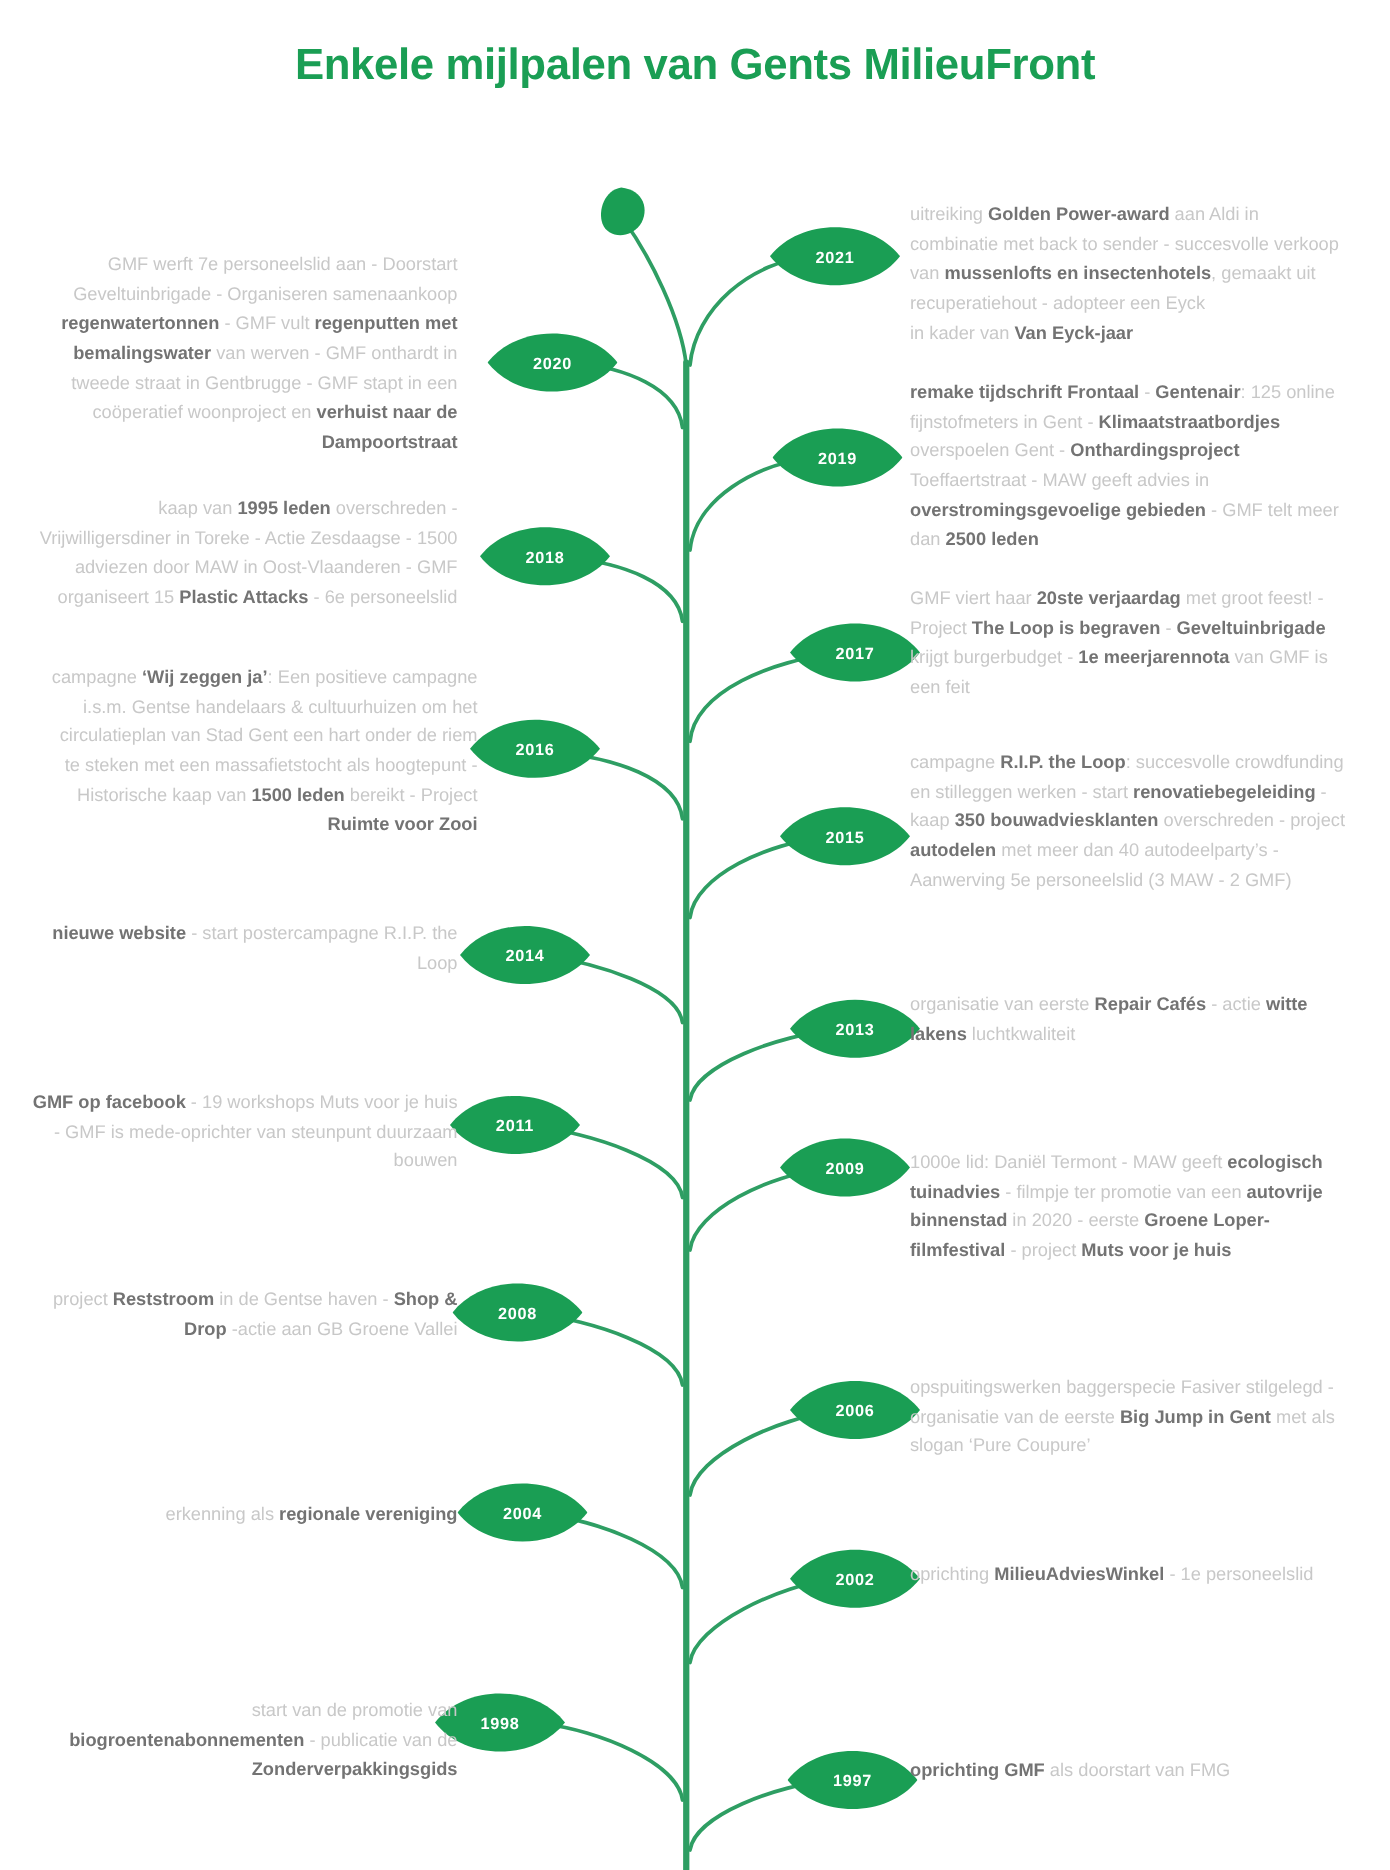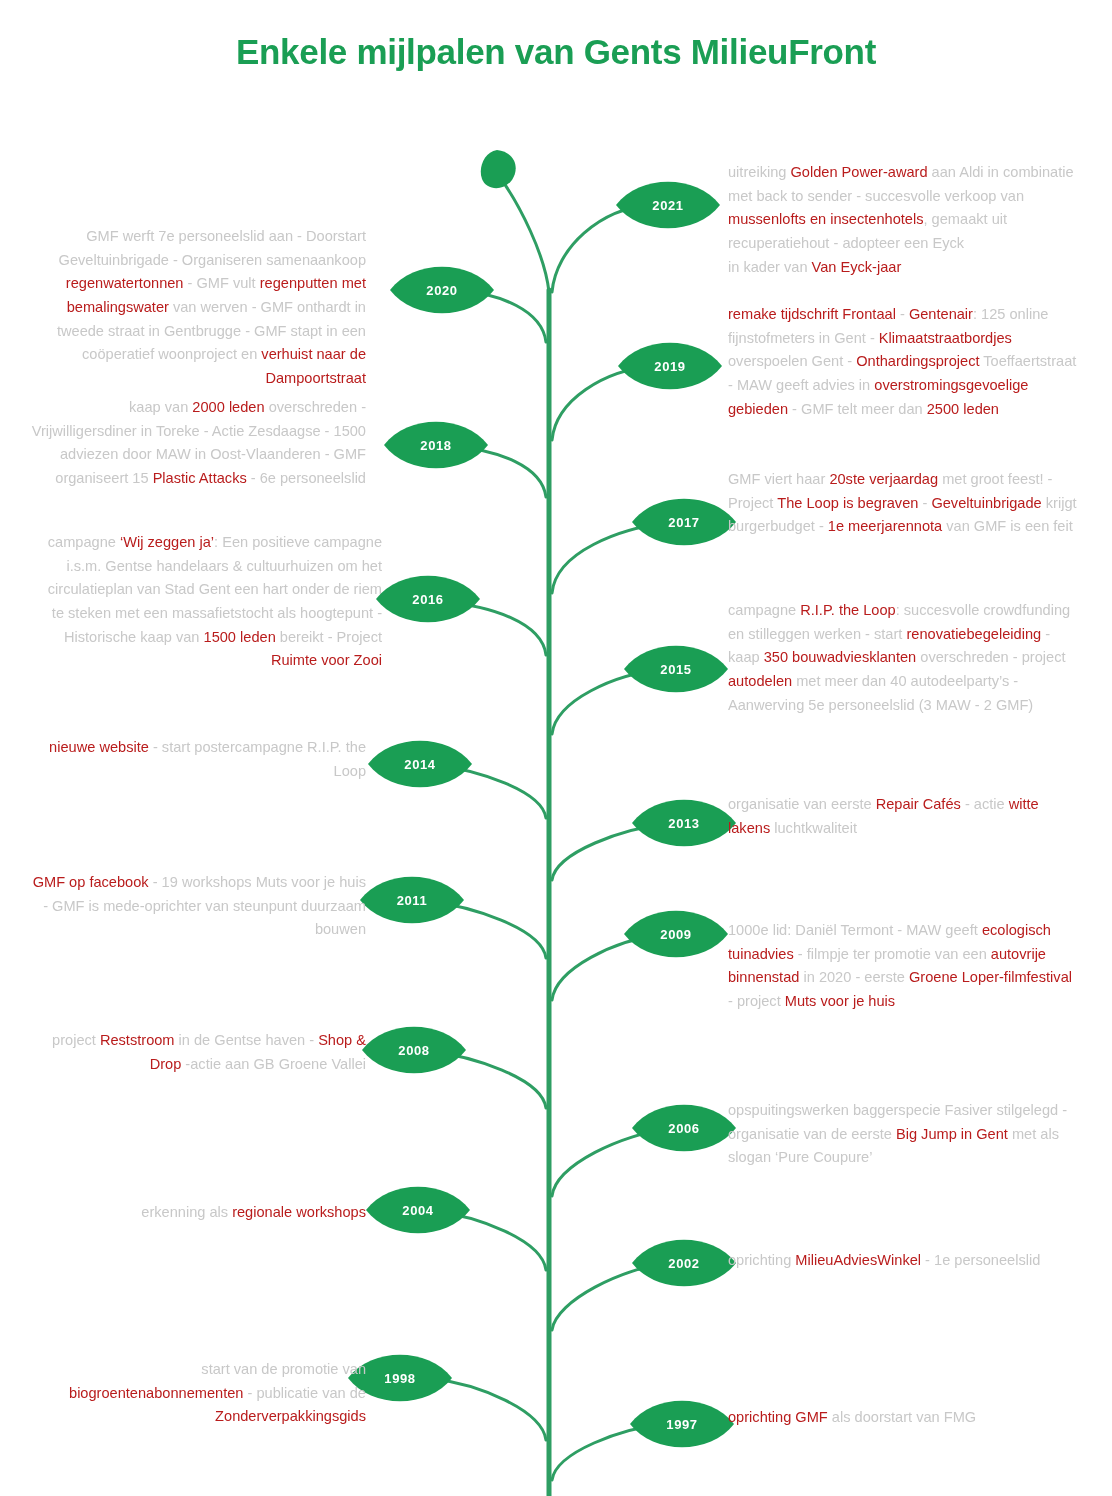--- a/index.html
+++ b/index.html
@@ -46,21 +46,21 @@
   
   .txt{
     position:absolute;
     font-size:14.6px;
     line-height:1.62;
     color:#c8c8c8;
     width:340px;
   }
   .txt.left{ text-align:right; }
   .txt.right{ text-align:left; }
-  .txt b{ color:#b91c1c; font-weight:normal; }
+  .txt b{ color:#737373; font-weight:bold; }
 </style>
 </head>
 <body>
 
 <div id="page-title">Enkele mijlpalen van Gents MilieuFront</div>
 
 <svg id="plant" viewBox="0 0 1112 1496" xmlns="http://www.w3.org/2000/svg">
   <g fill="none" stroke="#2e9e63" stroke-width="3.2" stroke-linecap="round">
 
     <path d="M549 1496 L549 1440 L549 1000 L549 640 L549 420 L549 290" stroke-width="5"></path>
@@ -205,28 +205,28 @@
   <span class="yr">1998</span>
 </div>
 <div class="leaf" style="left:630px;top:1397px;">
   <svg class="leafshape" viewBox="0 0 104 54">
       <path d="M0 27 C24 -4 80 -4 104 27 C80 58 24 58 0 27 Z" fill="#1a9e54"></path>
     </svg>
   <span class="yr">1997</span>
 </div>
 
 <div class="txt right" style="left:728px;top:161px;width:352px;">uitreiking <b>Golden Power-award</b> aan Aldi in combinatie met back to sender - succesvolle verkoop van <b>mussenlofts en insectenhotels</b>, gemaakt uit recuperatiehout - adopteer een Eyck<br>in kader van <b>Van Eyck-jaar</b></div>
-<div class="txt left" style="left:24px;top:201px;width:342px;margin-top:24px;">GMF werft 7e personeelslid aan - Doorstart Geveltuinbrigade - Organiseren samenaankoop <b>regenwatertonnen</b> - GMF vult <b>regenputten met bemalingswater</b> van werven - GMF onthardt in tweede straat in Gentbrugge - GMF stapt in een coöperatief woonproject en <b>verhuist naar de Dampoortstraat</b></div>
+<div class="txt left" style="left:24px;top:201px;width:342px;">GMF werft 7e personeelslid aan - Doorstart Geveltuinbrigade - Organiseren samenaankoop <b>regenwatertonnen</b> - GMF vult <b>regenputten met bemalingswater</b> van werven - GMF onthardt in tweede straat in Gentbrugge - GMF stapt in een coöperatief woonproject en <b>verhuist naar de Dampoortstraat</b></div>
 <div class="txt right" style="left:728px;top:303px;width:352px;"><b>remake tijdschrift Frontaal</b> - <b>Gentenair</b>: 125 online fijnstofmeters in Gent - <b>Klimaatstraatbordjes</b> overspoelen Gent - <b>Onthardingsproject</b> Toeffaertstraat - MAW geeft advies in <b>overstromingsgevoelige gebieden</b> - GMF telt meer dan <b>2500 leden</b></div>
-<div class="txt left" style="left:24px;top:396px;width:342px;">kaap van <b>2000 leden</b> overschreden - Vrijwilligersdiner in Toreke - Actie Zesdaagse - 1500 adviezen door MAW in Oost-Vlaanderen - GMF organiseert 15 <b>Plastic Attacks</b> - 6e personeelslid</div>
+<div class="txt left" style="left:24px;top:396px;width:342px;">kaap van <b>1995 leden</b> overschreden - Vrijwilligersdiner in Toreke - Actie Zesdaagse - 1500 adviezen door MAW in Oost-Vlaanderen - GMF organiseert 15 <b>Plastic Attacks</b> - 6e personeelslid</div>
 <div class="txt right" style="left:728px;top:468px;width:352px;">GMF viert haar <b>20ste verjaardag</b> met groot feest! - Project <b>The Loop is begraven</b> - <b>Geveltuinbrigade</b> krijgt burgerbudget - <b>1e meerjarennota</b> van GMF is een feit</div>
 <div class="txt left" style="left:24px;top:531px;width:342px;margin-left:16px;">campagne <b>‘Wij zeggen ja’</b>: Een positieve campagne i.s.m. Gentse handelaars &amp; cultuurhuizen om het circulatieplan van Stad Gent een hart onder de riem te steken met een massafietstocht als hoogtepunt - Historische kaap van <b>1500 leden</b> bereikt - Project <b>Ruimte voor Zooi</b></div>
 <div class="txt right" style="left:728px;top:599px;width:356px;">campagne <b>R.I.P. the Loop</b>: succesvolle crowdfunding en stilleggen werken - start <b>renovatiebegeleiding</b> - kaap <b>350 bouwadviesklanten</b> overschreden - project <b>autodelen</b> met meer dan 40 autodeelparty’s - Aanwerving 5e personeelslid (3 MAW - 2 GMF)</div>
 <div class="txt left" style="left:24px;top:736px;width:342px;"><b>nieuwe website</b> - start postercampagne R.I.P. the Loop</div>
 <div class="txt right" style="left:728px;top:793px;width:352px;">organisatie van eerste <b>Repair Cafés</b> - actie <b>witte lakens</b> luchtkwaliteit</div>
 <div class="txt left" style="left:24px;top:871px;width:342px;"><b>GMF op facebook</b> - 19 workshops Muts voor je huis - GMF is mede-oprichter van steunpunt duurzaam bouwen</div>
 <div class="txt right" style="left:728px;top:919px;width:352px;">1000e lid: Daniël Termont - MAW geeft <b>ecologisch tuinadvies</b> - filmpje ter promotie van een <b>autovrije binnenstad</b> in 2020 - eerste <b>Groene Loper-filmfestival</b> - project <b>Muts voor je huis</b></div>
 <div class="txt left" style="left:24px;top:1029px;width:342px;">project <b>Reststroom</b> in de Gentse haven - <b>Shop &amp; Drop</b> -actie aan GB Groene Vallei</div>
 <div class="txt right" style="left:728px;top:1099px;width:352px;"> opspuitingswerken baggerspecie Fasiver stilgelegd - organisatie van de eerste <b>Big Jump in Gent</b> met als slogan ‘Pure Coupure’</div>
-<div class="txt left" style="left:24px;top:1201px;width:342px;">erkenning als <b>regionale workshops</b></div>
+<div class="txt left" style="left:24px;top:1201px;width:342px;">erkenning als <b>regionale vereniging</b></div>
 <div class="txt right" style="left:728px;top:1249px;width:352px;">oprichting <b>MilieuAdviesWinkel</b> - 1e personeelslid</div>
 <div class="txt left" style="left:24px;top:1358px;width:342px;">start van de promotie van <b>biogroentenabonnementen</b> - publicatie van de <b>Zonderverpakkingsgids</b></div>
 <div class="txt right" style="left:728px;top:1406px;width:352px;"><b>oprichting GMF</b> als doorstart van FMG</div>
 
 </body></html>

